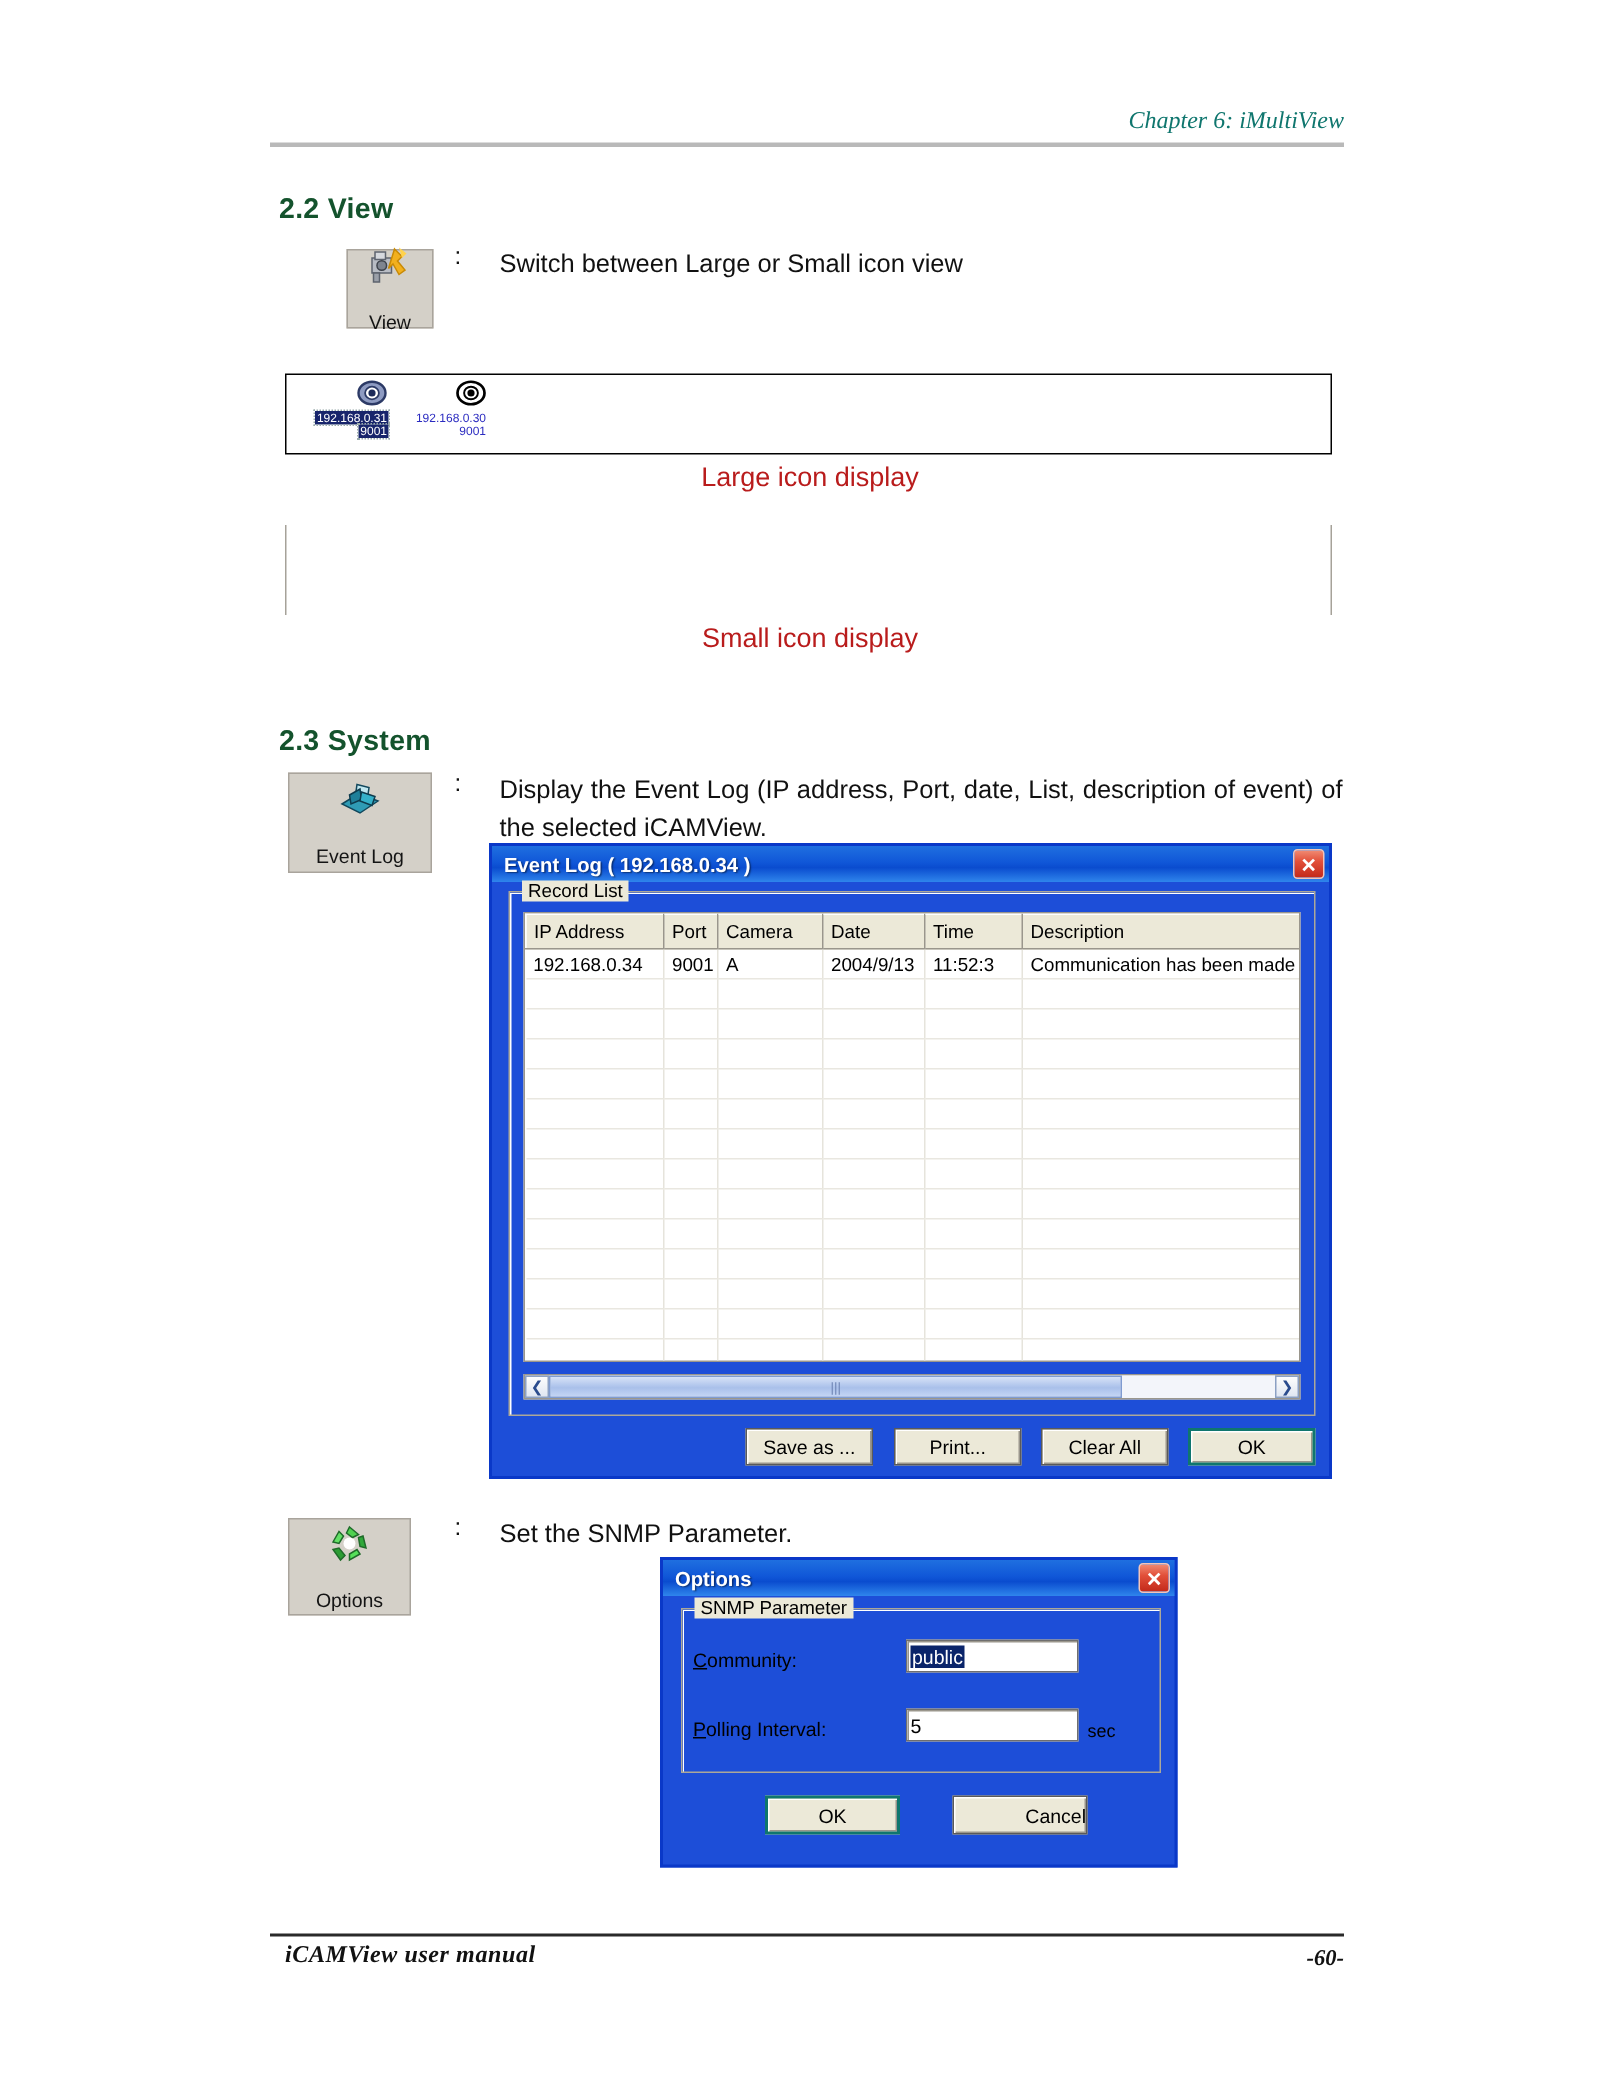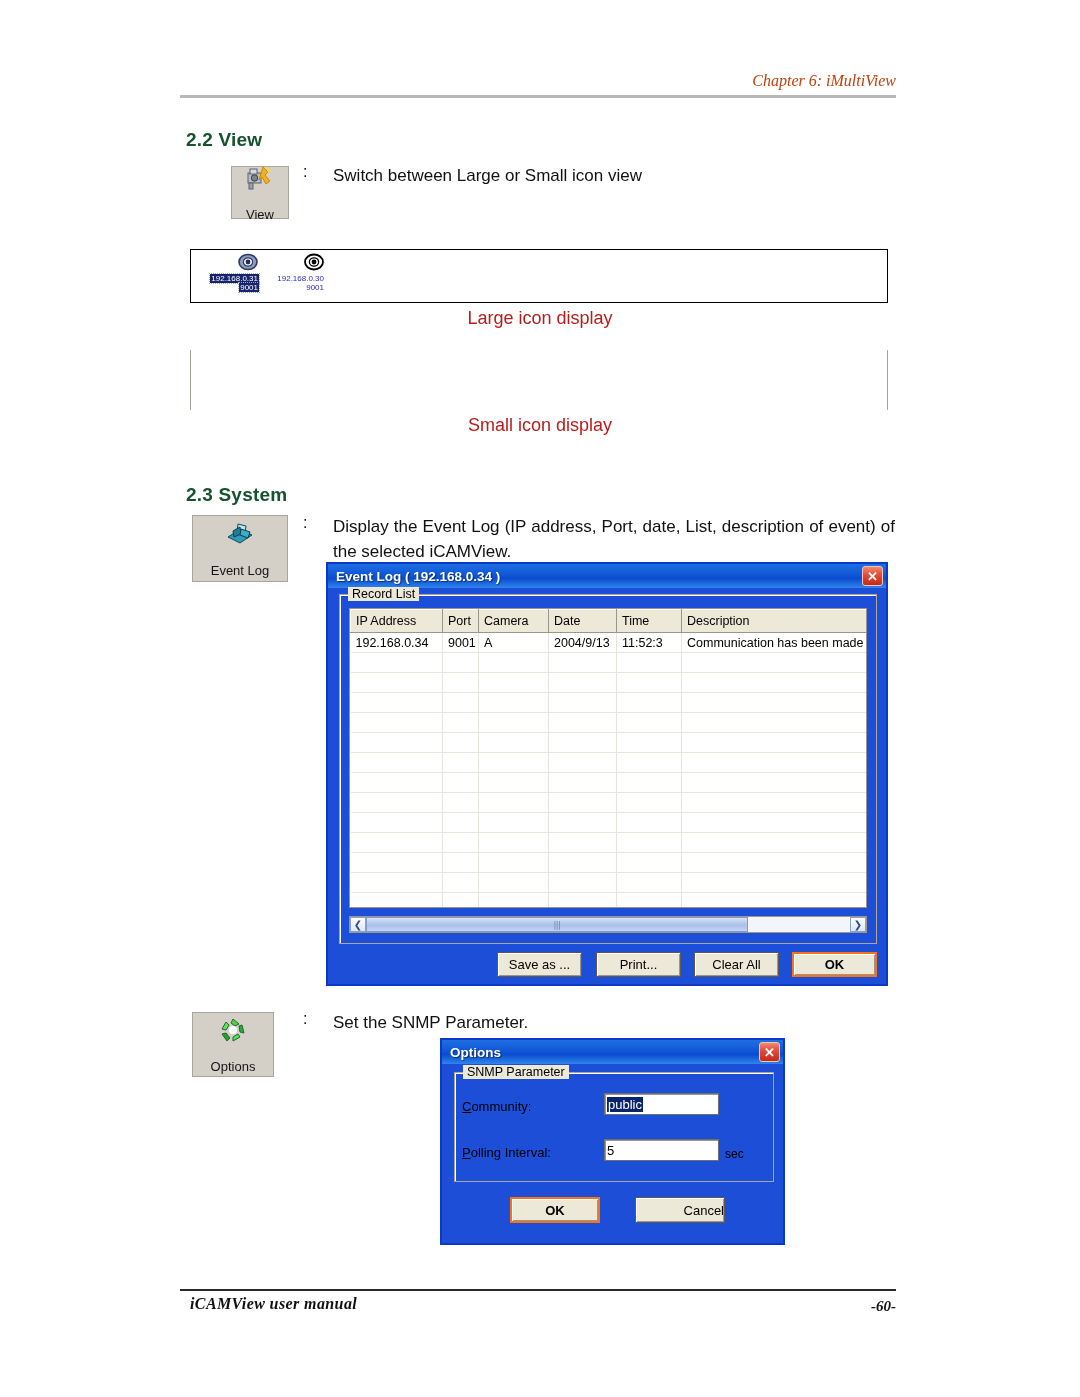--- a/index.html
+++ b/index.html
@@ -10,21 +10,21 @@
     position:relative;
     overflow:hidden;
   }
   .page{position:absolute;left:0;top:0;width:1080px;height:1397px;}
 
   
   .hdr-text{
     position:absolute;left:180px;top:72px;width:716px;
     text-align:right;
     font-family:"Liberation Serif", serif;
-    font-style:italic;font-size:16px;color:#c2410c;
+    font-style:italic;font-size:16px;color:#0f766e;
   }
   .hdr-rule{
     position:absolute;left:180px;top:95px;width:716px;height:3px;
     background:#b9b9b9;
   }
 
   
   .h2{
     position:absolute;
     font-size:19px;font-weight:bold;color:#14532d;
@@ -121,21 +121,21 @@
   }
   .win-btn{
     position:absolute;background:#ece9d8;
     border:1px solid #5a5a5a;
     box-shadow:inset 1px 1px 0 #ffffff, inset -1px -1px 0 #9a968c;
     font-size:13px;color:#000;
     display:flex;align-items:center;justify-content:center;
     font-family:"Liberation Sans", sans-serif;
     box-sizing:border-box;cursor:default;
   }
-  .win-btn.default{border:2px solid #f97316;font-weight:bold;}
+  .win-btn.default{border:2px solid #0f766e;}
 
   
   #dlg-eventlog{left:326px;top:562px;width:562px;height:424px;}
   #eventlog-group{left:11px;top:30px;width:538px;height:350px;}
   .rec-table-area{
     position:absolute;left:9px;top:13px;width:518px;height:300px;
     background:#fff;border:1px solid #9a968c;box-sizing:border-box;overflow:hidden;
   }
   table.rec{
     width:100%;border-collapse:collapse;table-layout:fixed;

